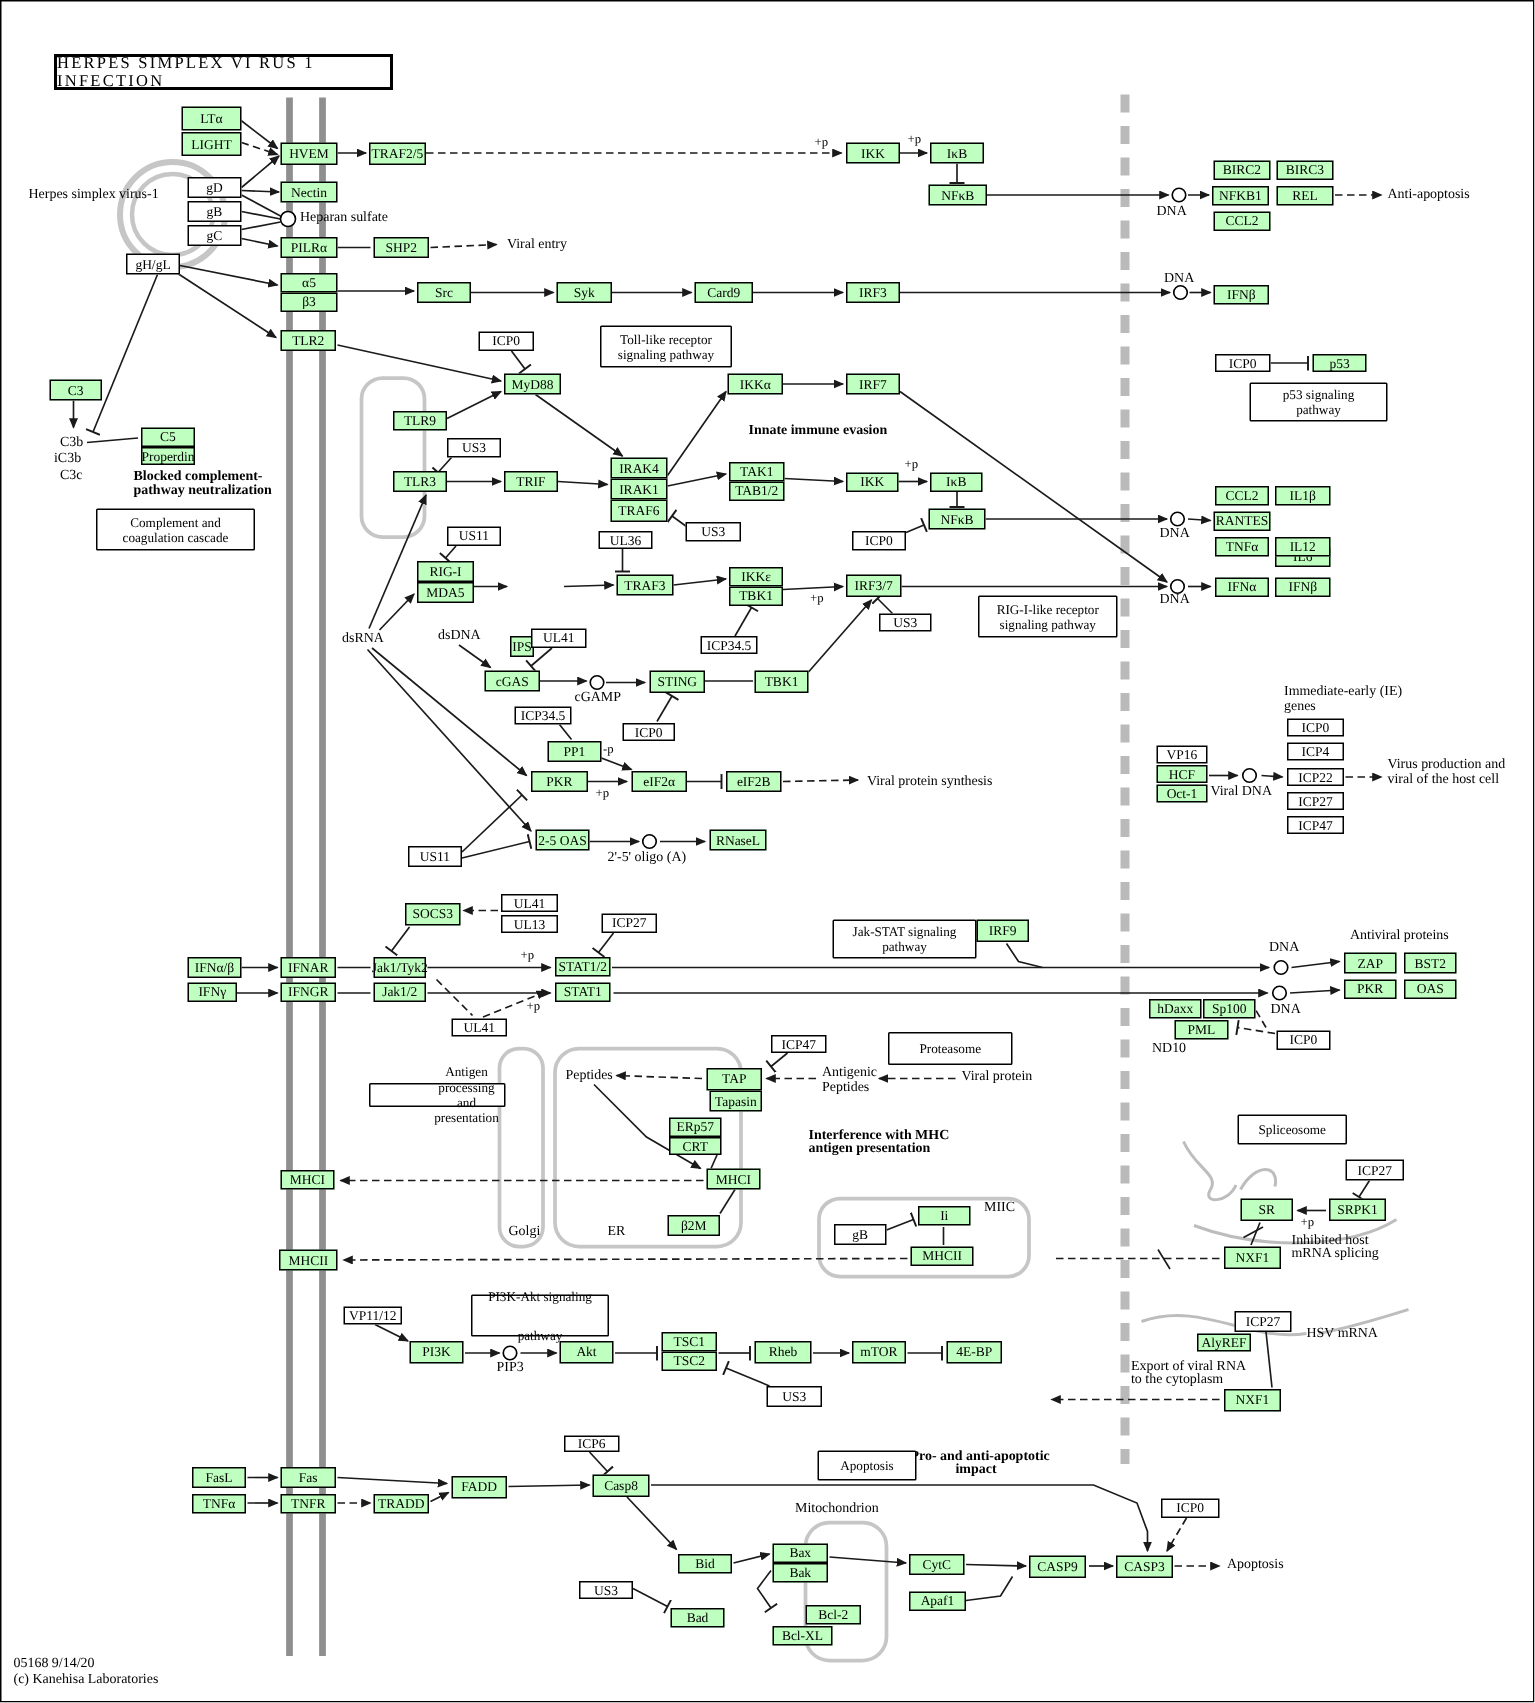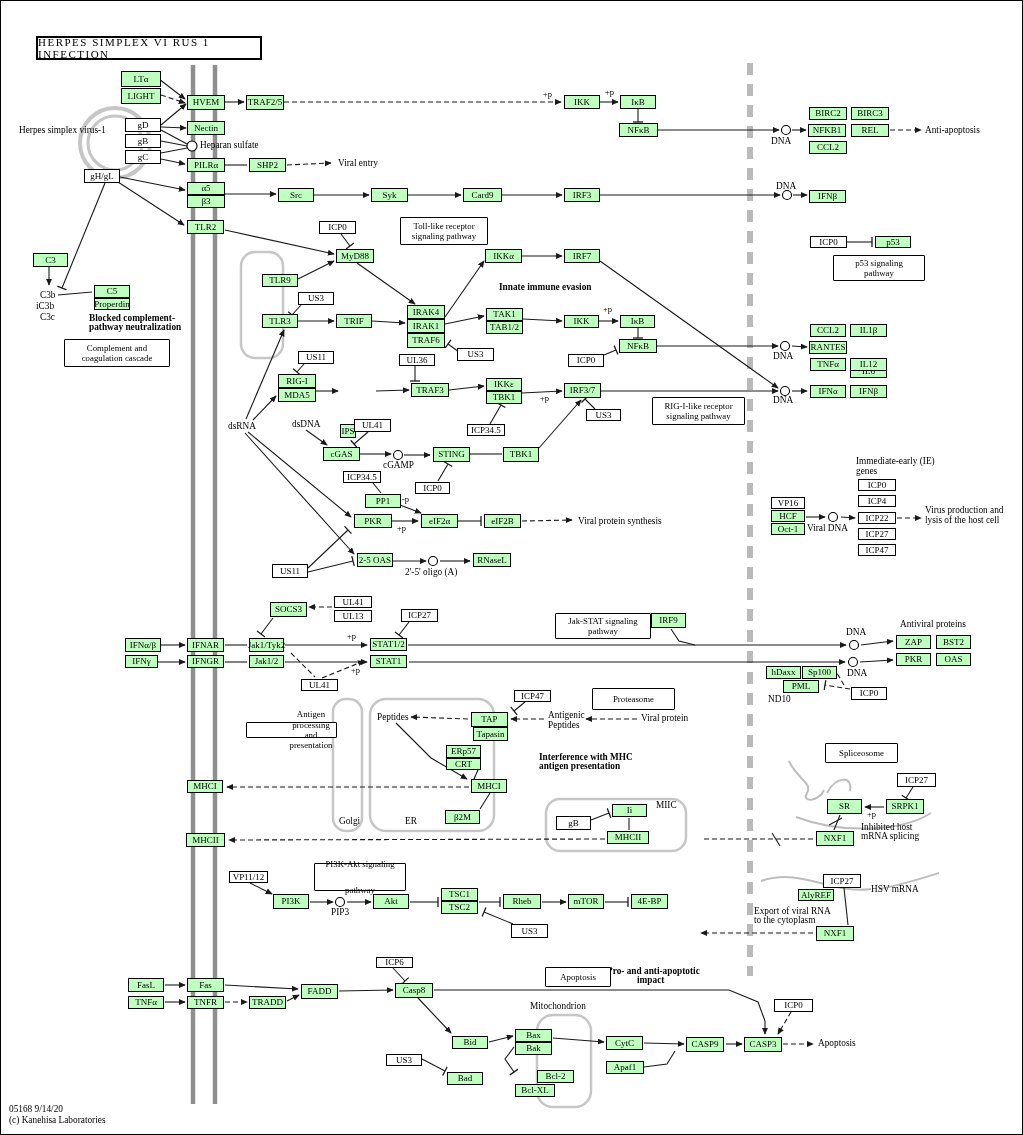--- a/index.html
+++ b/index.html
@@ -415,21 +415,21 @@
       <div class="txt b" style="left: 88px; top: 312px;">Blocked complement-</div>
       <div class="txt b" style="left: 88px; top: 321px;">pathway neutralization</div>
       <div class="txt" style="left: 227px; top: 420px;">dsRNA</div>
       <div class="txt" style="left: 291px; top: 418px;">dsDNA</div>
       <div class="txt" style="left: 382px; top: 459px;">cGAMP</div>
       <div class="txt" style="left: 404px; top: 566px;">2'-5' oligo (A)</div>
       <div class="txt" style="left: 577px; top: 515px;">Viral protein synthesis</div>
       <div class="txt" style="left: 855px; top: 455px;">Immediate-early (IE)</div>
       <div class="txt" style="left: 855px; top: 465px;">genes</div>
       <div class="txt" style="left: 924px; top: 504px;">Virus production and</div>
-      <div class="txt" style="left: 924px; top: 514px;">lysis of the host cell</div>
+      <div class="txt" style="left: 924px; top: 514px;">viral of the host cell</div>
       <div class="txt" style="left: 899px; top: 618px;">Antiviral proteins</div>
       <div class="txt" style="left: 767px; top: 693px;">ND10</div>
       <div class="txt" style="left: 376px; top: 711px;">Peptides</div>
       <div class="txt" style="left: 547px; top: 709px;">Antigenic</div>
       <div class="txt" style="left: 547px; top: 719px;">Peptides</div>
       <div class="txt" style="left: 640px; top: 712px;">Viral protein</div>
       <div class="txt b" style="left: 538px; top: 751px;">Interference with MHC</div>
       <div class="txt b" style="left: 538px; top: 760px;">antigen presentation</div>
       <div class="txt" style="left: 338px; top: 815px;">Golgi</div>
       <div class="txt" style="left: 404px; top: 815px;">ER</div>

